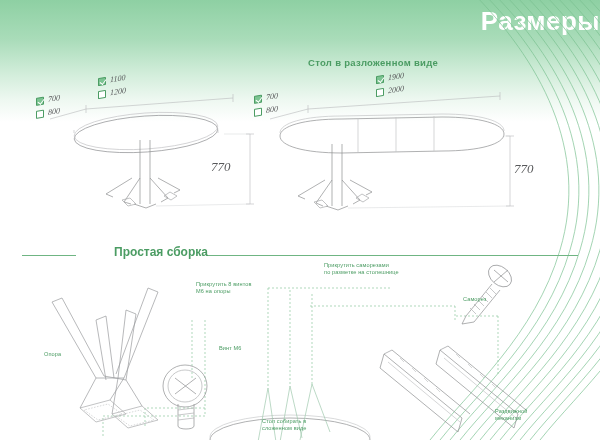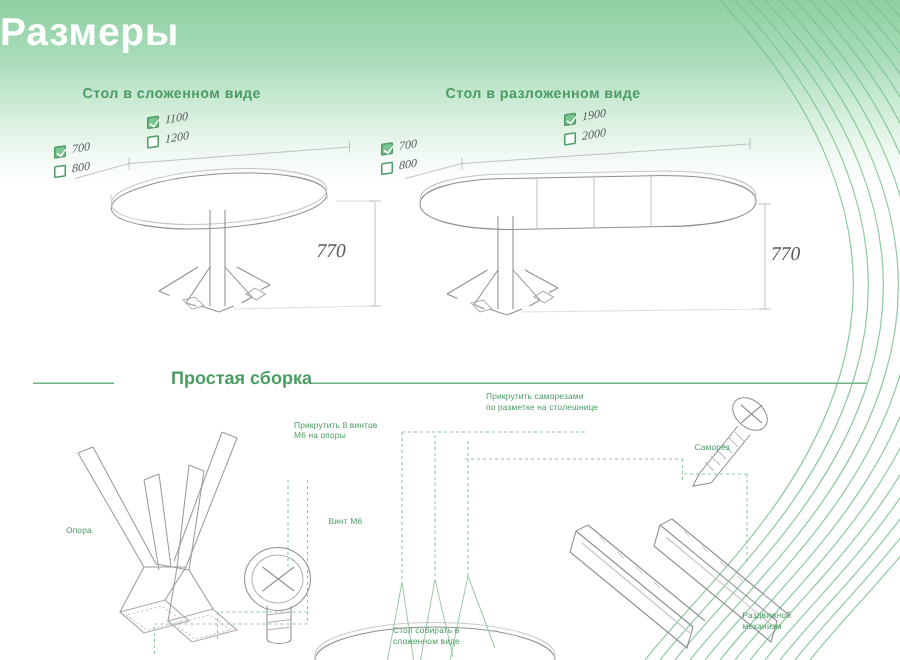--- a/index.html
+++ b/index.html
@@ -12,32 +12,32 @@
   #page { position: relative; width: 600px; height: 440px; background: #fff; }
 
   
   .header {
     position: absolute; left: 0; top: 0; width: 600px; height: 122px;
     background: linear-gradient(to bottom, #8ed0a3 0%, #a9dcb9 32%, #d4eedc 62%, #eef8f1 82%, #ffffff 100%);
     overflow: hidden;
   }
   .header-title {
     position: absolute; left: 0; top: 6px; width: 600px;
-    text-align: left; color: #ffffff;
+    text-align: right; color: #ffffff;
     font-size: 26px; font-weight: bold; letter-spacing: .5px;
   }
   .swoosh { position: absolute; right: 0; top: 0; width: 190px; height: 440px; pointer-events: none; }
 
   
   .sec-title {
     position: absolute; color: #4b9c63; font-size: 9.5px; font-weight: bold;
     letter-spacing: .3px; white-space: nowrap;
   }
   #sec-left  { left: 55px;  top: 57px; }
-  #sec-right { left: 297px; top: 57px; }
+  #sec-right { left: 308px; top: 57px; }
 
   
   .divider { position: absolute; left: 22px; top: 249px; width: 556px; height: 12px; }
   .divider .ln { position: absolute; top: 6px; height: 1px; background: #6fb583; }
   .divider .l1 { left: 0;   width: 54px; }
   .divider .l2 { left: 186px; width: 370px; }
   .divider .txt {
     position: absolute; left: 58px; top: -4px;
     color: #4b9c63; font-size: 12px; font-weight: bold; white-space: nowrap; padding-left: 34px;
   }
@@ -95,21 +95,20 @@
       <path d="M110,-10 C180,60 230,150 200,250 C175,335 110,390 70,440"></path>
       <path d="M120,-10 C190,60 240,150 210,250 C185,335 120,390 80,440"></path>
       <path d="M130,-10 C200,60 250,150 220,250 C195,335 130,390 90,440"></path>
       <path d="M140,-10 C210,60 260,150 230,250 C205,335 140,390 100,440"></path>
       <path d="M150,-10 C220,60 270,150 240,250 C215,335 150,390 110,440"></path>
       <path d="M160,-10 C230,60 280,150 250,250 C225,335 160,390 120,440"></path>
       <path d="M170,-10 C240,60 290,150 260,250 C235,335 170,390 130,440"></path>
     </g>
   </svg>
 
-  <div class="sec-title" id="sec-left">Стол в сложенном виде</div>
   <div class="sec-title" id="sec-right">Стол в разложенном виде</div>
 
   <svg class="tech" style="left:28px; top:86px;" width="268" height="130">
     <g fill="none" stroke="#9a9b9d" stroke-width="0.7">
 
       <path d="M58,23 L205,12" stroke="#b9babc" stroke-width="0.6"></path>
       <path d="M58,19 L58,27" stroke="#b9babc" stroke-width="0.6"></path>
       <path d="M205,8 L205,16" stroke="#b9babc" stroke-width="0.6"></path>
 
       <path d="M22,33 L58,23" stroke="#b9babc" stroke-width="0.6"></path>

